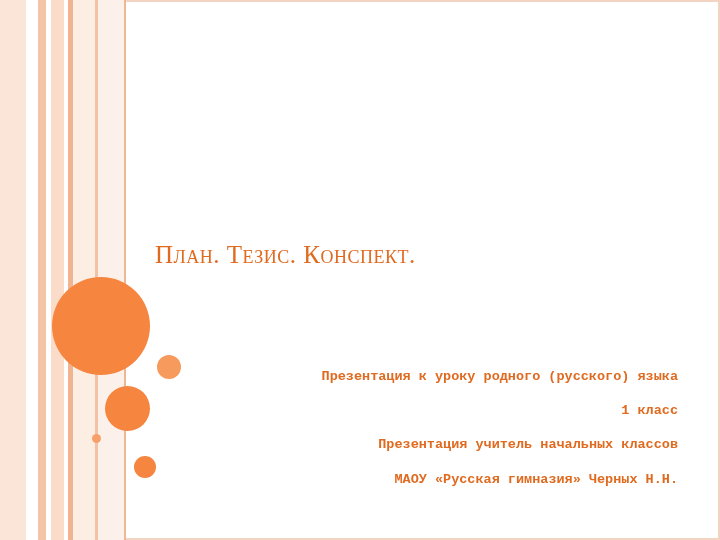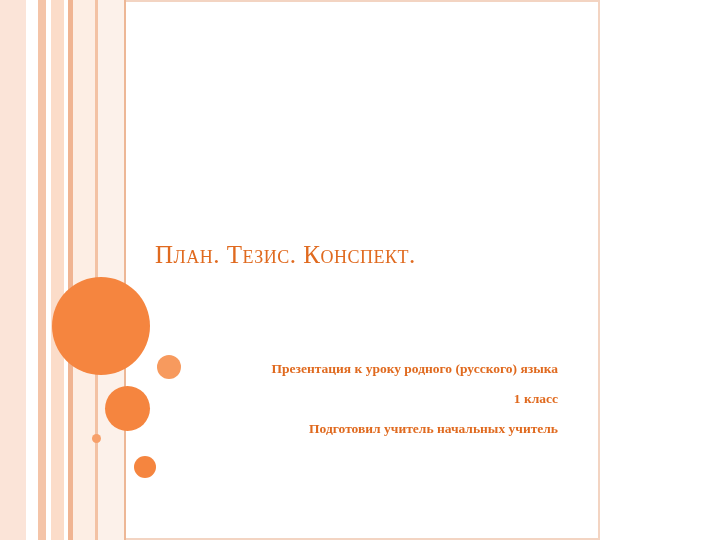--- a/index.html
+++ b/index.html
@@ -8,21 +8,21 @@
   }
   body {
     width: 720px;
     height: 540px;
     background: #ffffff;
     font-family: "Liberation Serif", serif;
     overflow: hidden;
   }
   .slide {
     position: relative;
-    width: 600px;
+    width: 720px;
     height: 540px;
     background: #ffffff;
     overflow: hidden;
   }
 
   
   .stripes {
     position: absolute;
     left: 0;
     top: 0;
@@ -105,21 +105,22 @@
     right: 42px;
     top: 352px;
     width: 430px;
     text-align: right;
     color: #e06a1f;
     font-size: 13.5px;
     font-weight: bold;
     line-height: 1.35;
   }
   .subtitle-line {
-    margin: 8px 0 12px 0;
+    margin: 16px 0 12px 0;
+    font-family: Liberation Mono, monospace;
   }
   .subtitle-line:last-child { margin-bottom: 0; }
 </style>
 </head>
 <body>
 
 <div class="slide">
 
   <div class="top-rule"></div>
   <div class="bottom-rule"></div>
@@ -143,16 +144,17 @@
   <div class="circle c-mid"></div>
   <div class="circle c-small"></div>
   <div class="circle c-tiny"></div>
   <div class="circle c-dot"></div>
 
   <div class="title">План. Тезис. Конспект.</div>
 
   <div class="subtitle-block">
     <p class="subtitle-line">Презентация к уроку родного (русского) языка</p>
     <p class="subtitle-line">1 класс</p>
-    <p class="subtitle-line">Подготовил учитель начальных учитель</p>
+    <p class="subtitle-line">Презентация учитель начальных классов</p>
+    <p class="subtitle-line">МАОУ «Русская гимназия» Черных Н.Н.</p>
   </div>
 
 </div>
 
 </body></html>

